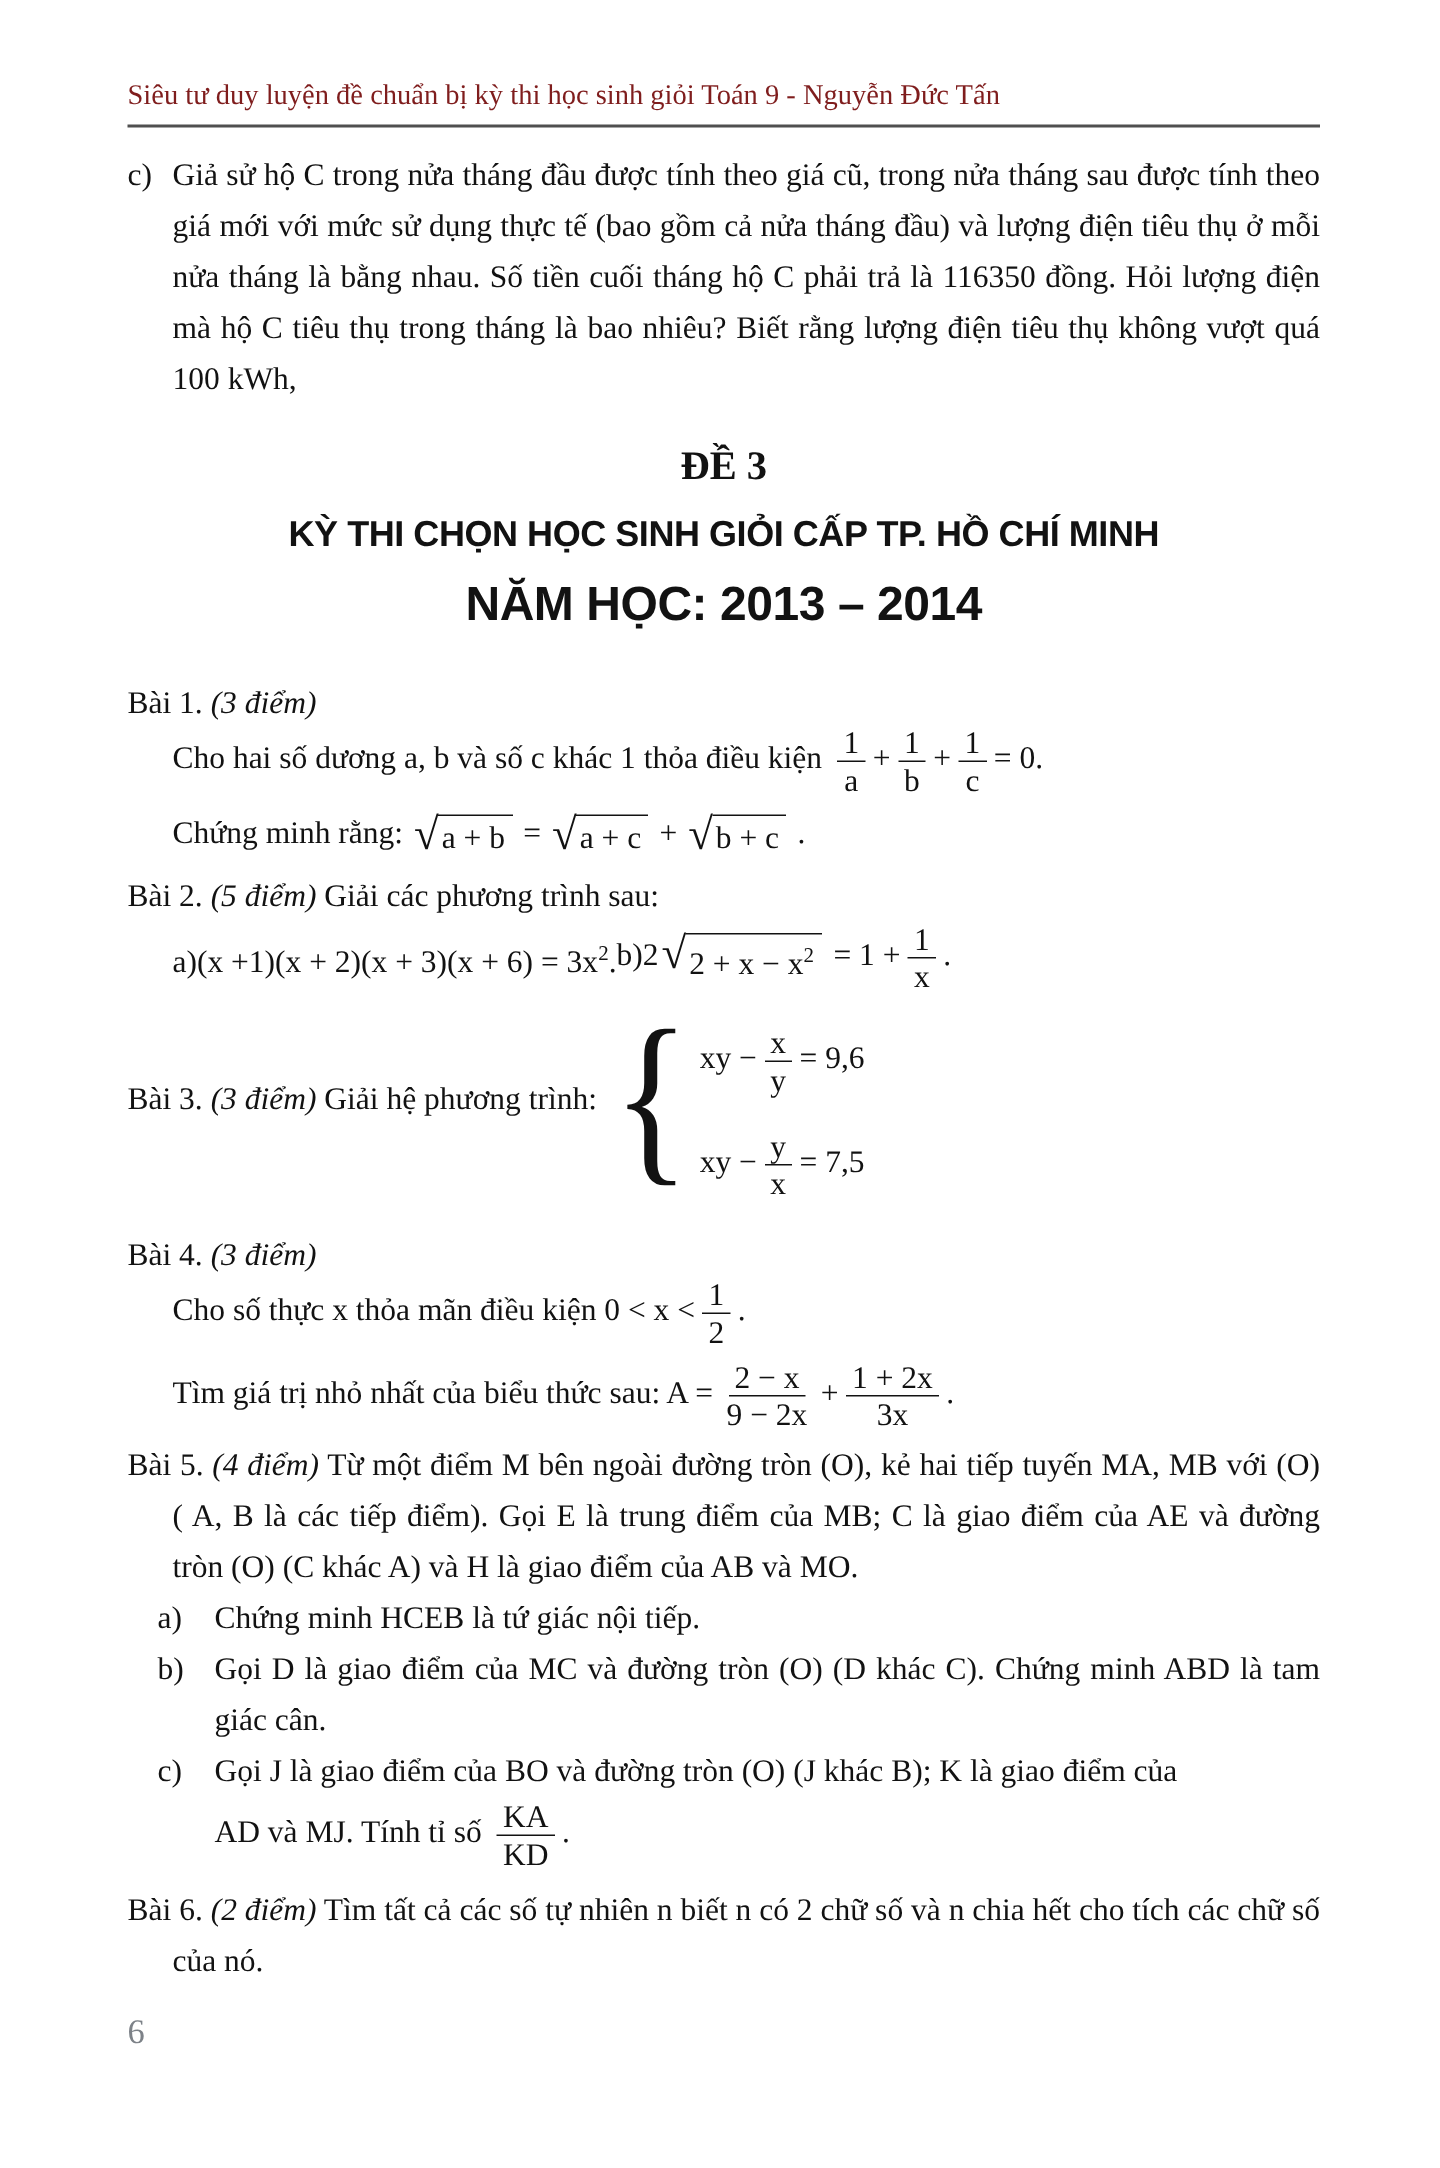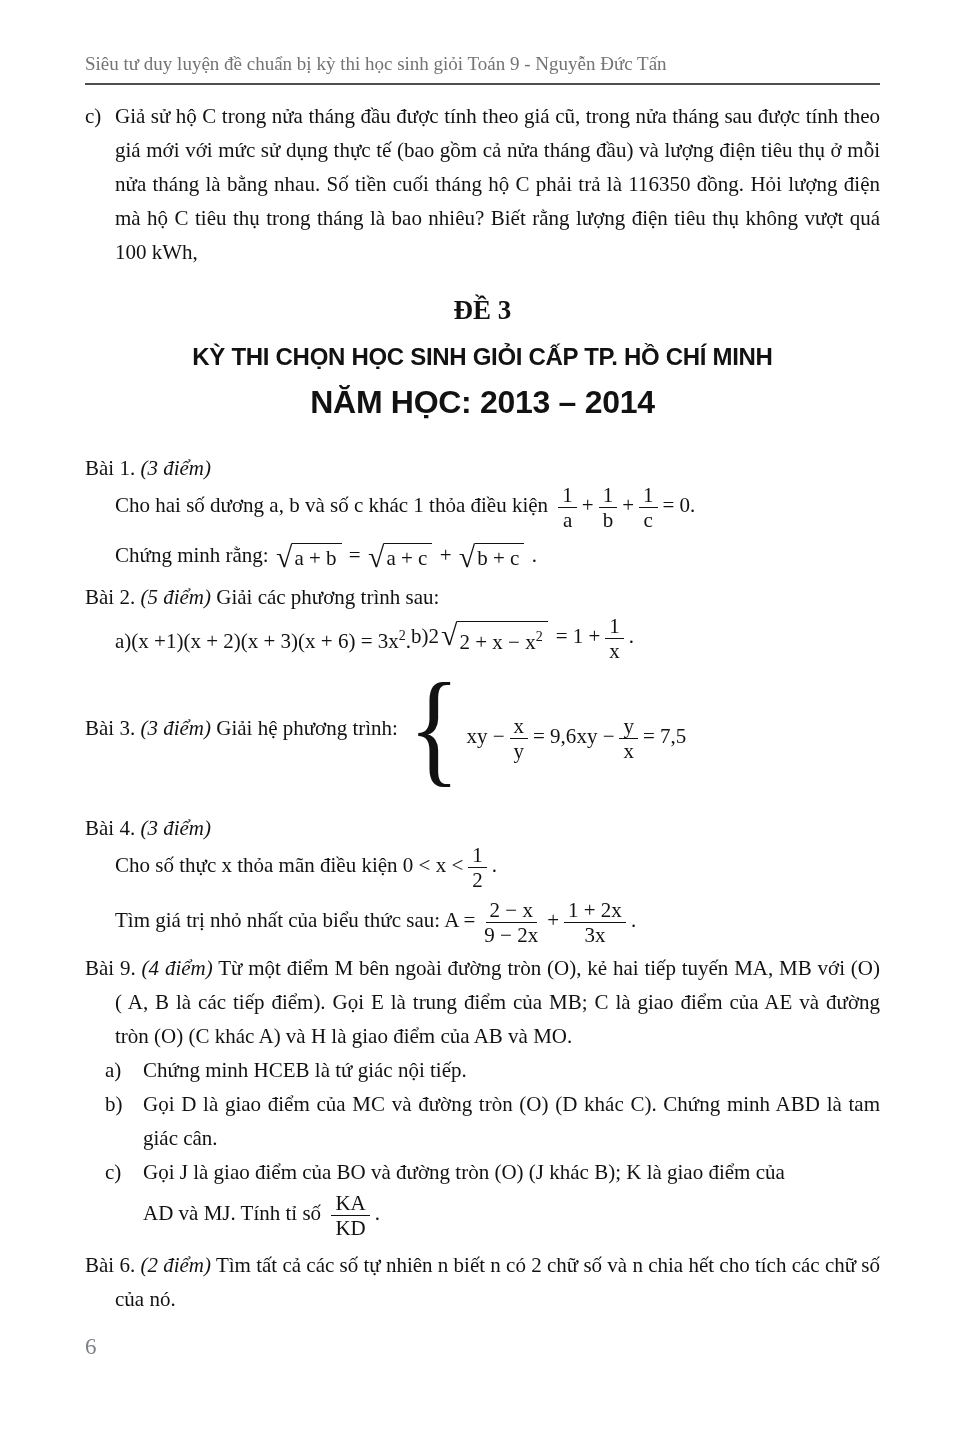--- a/index.html
+++ b/index.html
@@ -5,21 +5,21 @@
   html, body { margin: 0; padding: 0; background: #ffffff; }
   .page {
     width: 960px; height: 1445px; background: #ffffff; overflow: hidden;
     box-sizing: border-box; position: relative;
     padding: 52px 80px 0 85px;
     font-family: "Liberation Serif", serif;
     font-size: 21px; color: #121212; line-height: 34px;
   }
   
   .hdr {
-    color: #737373; font-size: 19px; line-height: 24px;
+    color: #7f1d1d; font-size: 19px; line-height: 24px;
     padding-bottom: 7px; border-bottom: 2px solid #4f4f4f;
   }
   
   .para-c { display: flex; margin-top: 14px; }
   .para-c .mk { flex: 0 0 30px; }
   .para-c .bd { flex: 1; text-align: justify; }
   
   .de3 { text-align: center; font-weight: bold; font-size: 27px; line-height: 34px; margin-top: 24px; }
   .t1 {
     text-align: center; font-family: "Liberation Sans", sans-serif; font-weight: bold;
@@ -49,21 +49,21 @@
   
   .b1eq { margin-top: 0; }
   .cmline { margin-top: 6px; }
   .eqrow { display: flex; justify-content: flex-start; align-items: center; padding: 0 88px 0 30px; margin-top: 2px; }
   
   .b3row { display: flex; align-items: center; margin-top: 0; }
   .brace {
     font-family: "Liberation Serif", serif; font-size: 126px; font-weight: 400;
     line-height: 130px; transform: scaleX(0.85); margin: 0 0 0 6px; color: #121212;
   }
-  .syscol { display: flex; flex-direction: row; padding-left: 2px; margin-top: 20px; }
+  .syscol { display: flex; flex-direction: column; gap: 20px; padding-left: 2px; margin-top: 20px; }
   .gap6 { display: inline-block; width: 6px; }
   
   .hang { padding-left: 30px; text-indent: -30px; text-align: justify; }
   .b5p { margin-top: 4px; }
   .sub { display: flex; margin-left: 20px; }
   .sub .mk { flex: 0 0 38px; }
   .sub .bd { flex: 1; text-align: justify; }
   .subcont { margin-left: 58px; margin-top: 2px; }
   .pgnum { color: #7d8288; font-size: 23px; margin-top: 14px; }
 </style>
@@ -174,21 +174,21 @@
     <span>A =</span><span class="frac">
         <span class="fn">2 − x</span>
         <span class="fd">9 − 2x</span>
       </span><span>+</span><span class="frac">
         <span class="fn">1 + 2x</span>
         <span class="fd">3x</span>
       </span><span>.</span>
   </div>
 
   <div class="hang b5p">
-    <span class="blabel">Bài 9.</span>
+    <span class="blabel">Bài 5.</span>
     <span class="bpoints">(4 điểm)</span>
     <span>Từ một điểm M bên ngoài đường tròn (O), kẻ hai tiếp tuyến MA, MB với (O) ( A, B là các tiếp điểm). Gọi E là trung điểm của MB; C là giao điểm của AE và đường tròn (O) (C khác A) và H là giao điểm của AB và MO.</span>
   </div>
   <div class="sub">
     <span class="mk">a)</span>
     <span class="bd">Chứng minh HCEB là tứ giác nội tiếp.</span>
   </div>
   <div class="sub">
     <span class="mk">b)</span>
     <span class="bd">Gọi D là giao điểm của MC và đường tròn (O) (D khác C). Chứng minh ABD là tam giác cân.</span>

